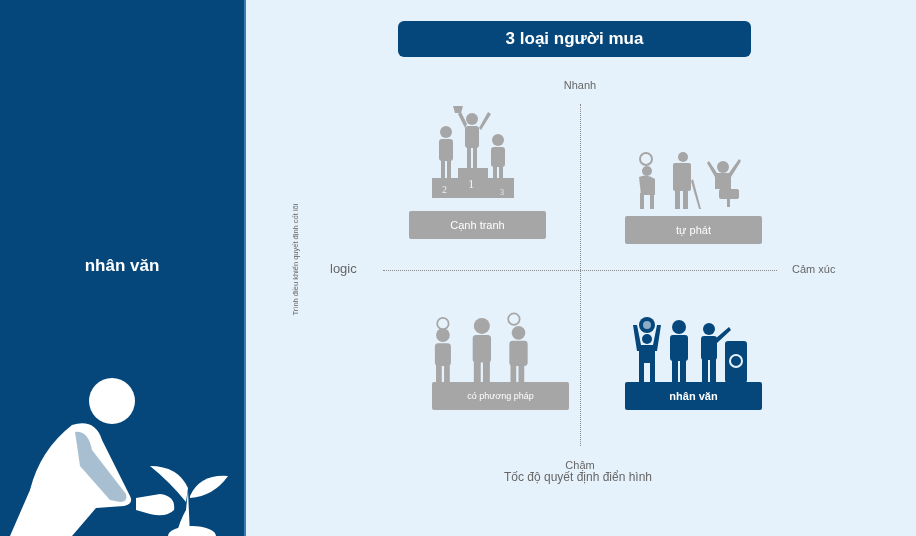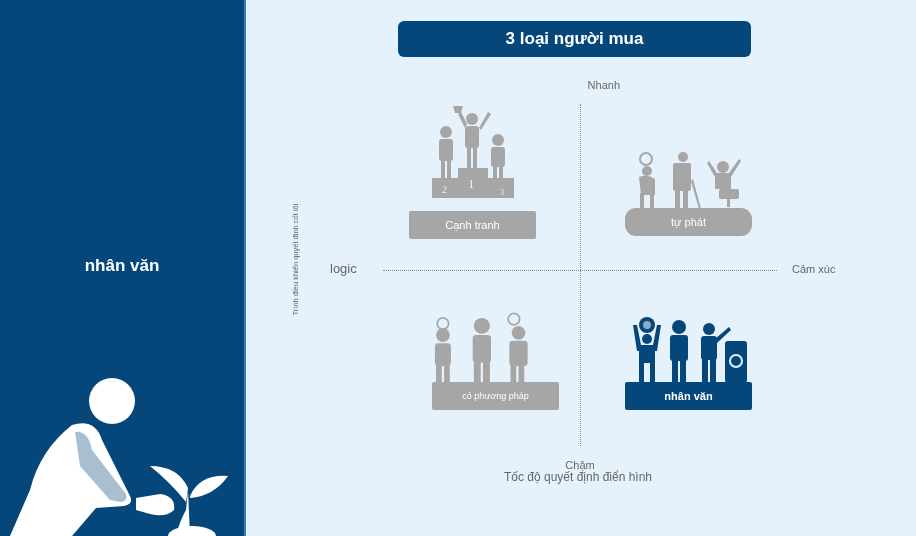--- a/index.html
+++ b/index.html
@@ -7,32 +7,32 @@
   body { position: relative; background: #e6f2fb; font-family: "Liberation Sans", sans-serif; }
 
   .left-panel { position: absolute; left: 0; top: 0; width: 246px; height: 536px; background: #05477a; overflow: hidden; }
   .left-panel .edge { position: absolute; right: 0; top: 0; width: 2px; height: 100%; background: #3d7cb3; }
   .left-title { position: absolute; left: 0; width: 244px; top: 256px; text-align: center; color: #ffffff; font-size: 17px; font-weight: bold; }
   .gardener { position: absolute; left: 0; top: 370px; width: 246px; height: 166px; }
 
   .title-box { position: absolute; left: 398px; top: 21px; width: 353px; height: 36px; background: #05477a; border-radius: 6px; color: #fff; font-size: 17px; font-weight: bold; text-align: center; line-height: 36px; }
 
   .axis-label { position: absolute; color: #666; font-family: "Liberation Sans", sans-serif; }
-  .lbl-fast { left: 540px; top: 79px; width: 80px; text-align: right; font-size: 11px; }
+  .lbl-fast { left: 540px; top: 79px; width: 80px; text-align: center; font-size: 11px; }
   .lbl-slow { left: 540px; top: 459px; width: 80px; text-align: center; font-size: 11px; }
   .lbl-logic { left: 330px; top: 261px; font-size: 13px; }
   .lbl-emotion { left: 792px; top: 263px; font-size: 11px; }
   .lbl-xaxis { left: 478px; top: 470px; width: 200px; text-align: center; font-size: 12px; }
   .lbl-yaxis { left: 227px; top: 255px; width: 136px; transform: rotate(-90deg); transform-origin: center; font-size: 7.5px; text-align: center; white-space: nowrap; }
 
   .vline { position: absolute; left: 580px; top: 104px; height: 342px; border-left: 1px dotted #8a8a8a; }
   .hline { position: absolute; left: 383px; top: 270px; width: 394px; border-top: 1px dotted #8a8a8a; }
 
   .quad-icon { position: absolute; width: 126px; height: 100px; }
-  .quad-btn { position: absolute; width: 127px; height: 28px; border-radius: 2px; color: #fff; font-size: 11px; text-align: center; line-height: 28px; }
+  .quad-btn { position: absolute; width: 137px; height: 28px; border-radius: 2px; color: #fff; font-size: 11px; text-align: center; line-height: 28px; }
   .btn-grey { background: #a6a6a6; }
   .btn-blue { background: #05477a; font-weight: bold; }
 </style>
 </head>
 <body>
 
 <div class="left-panel">
   <div class="edge"></div>
   <div class="left-title">nhân văn</div>
   <svg class="gardener" viewBox="0 0 246 166">
@@ -100,21 +100,21 @@
       <circle cx="60" cy="12" r="5"></circle>
       <rect x="52" y="44" width="5" height="20"></rect>
       <rect x="60" y="44" width="5" height="20"></rect>
     <path d="M70 34 L78 64 L76 64 L68 36 Z"></path>
     <circle cx="100" cy="22" r="6"></circle>
       <path d="M86 16 L94 28 L106 28 L116 14 L118 16 L108 32 L108 44 L92 44 L92 32 L84 18 Z"></path>
     <rect x="96" y="44" width="20" height="10" rx="2"></rect>
       <rect x="104" y="54" width="3" height="8"></rect>
   </g>
 </svg>
-<div class="quad-btn btn-grey" style="left:625px; top:208px;border-radius:11px;">tự phát</div>
+<div class="quad-btn btn-grey" style="left:625px; top:216px;">tự phát</div>
 
 <svg class="quad-icon" style="left:420px; top:300px;" viewBox="0 0 110 70">
   <g fill="#a6a6a6">
     <circle cx="20" cy="12" r="5" fill="none" stroke="#a6a6a6" stroke-width="1.5"></circle>
     <circle cx="20" cy="22" r="6"></circle>
       <rect x="13" y="29" width="14" height="20" rx="3"></rect>
       <rect x="14" y="48" width="5" height="20"></rect>
       <rect x="21" y="48" width="5" height="20"></rect>
     <circle cx="54" cy="14" r="7"></circle>
       <rect x="46" y="22" width="16" height="24" rx="3"></rect>

